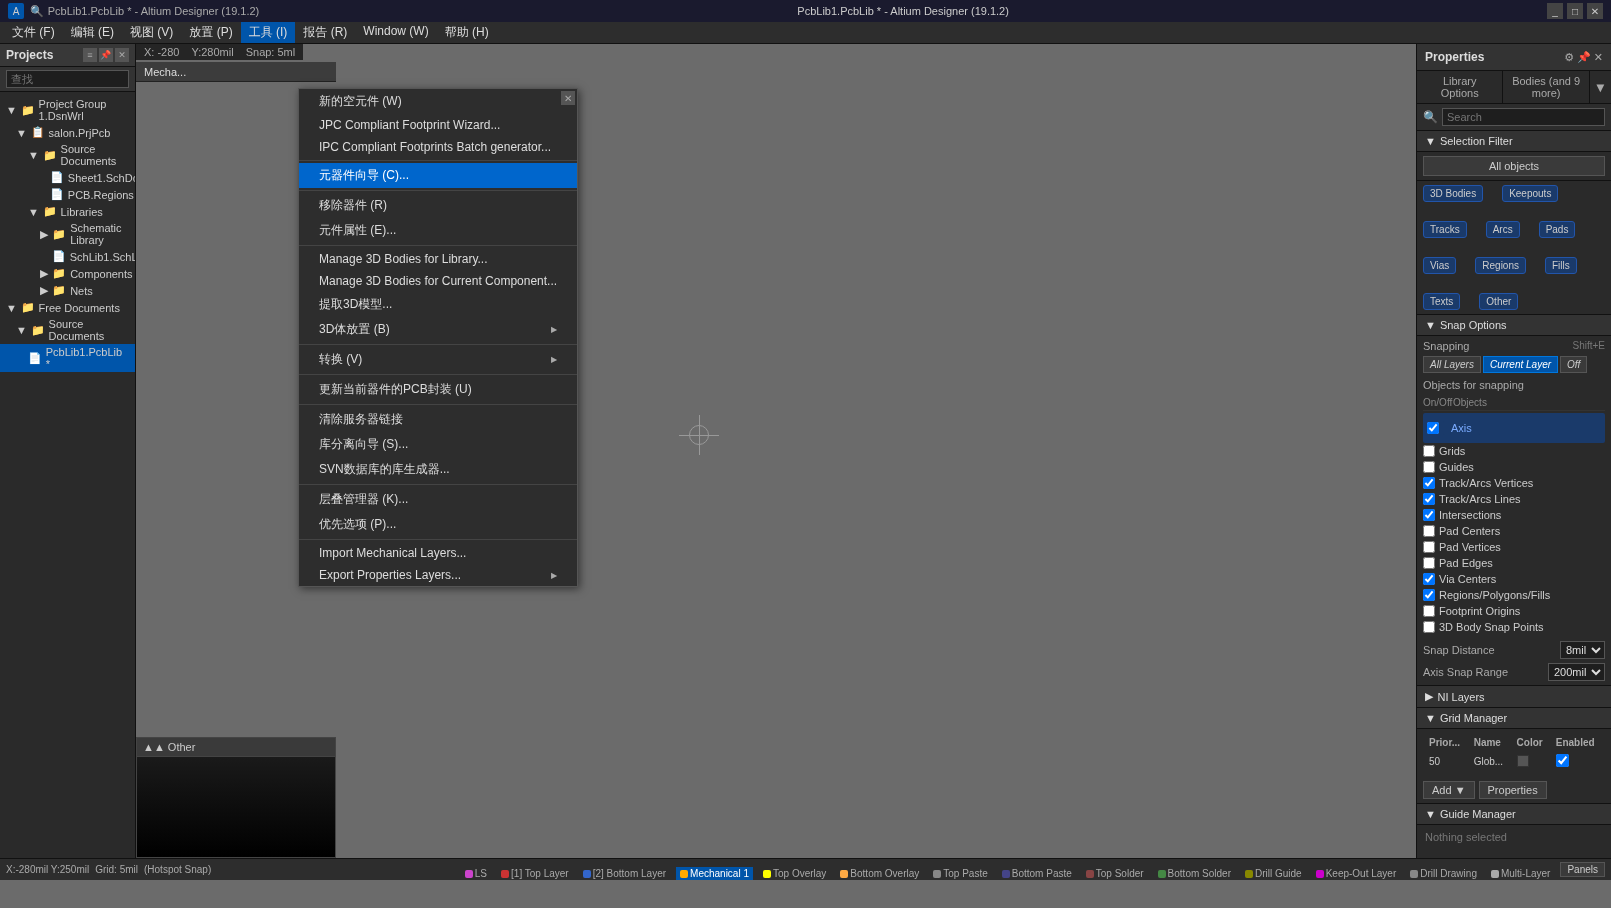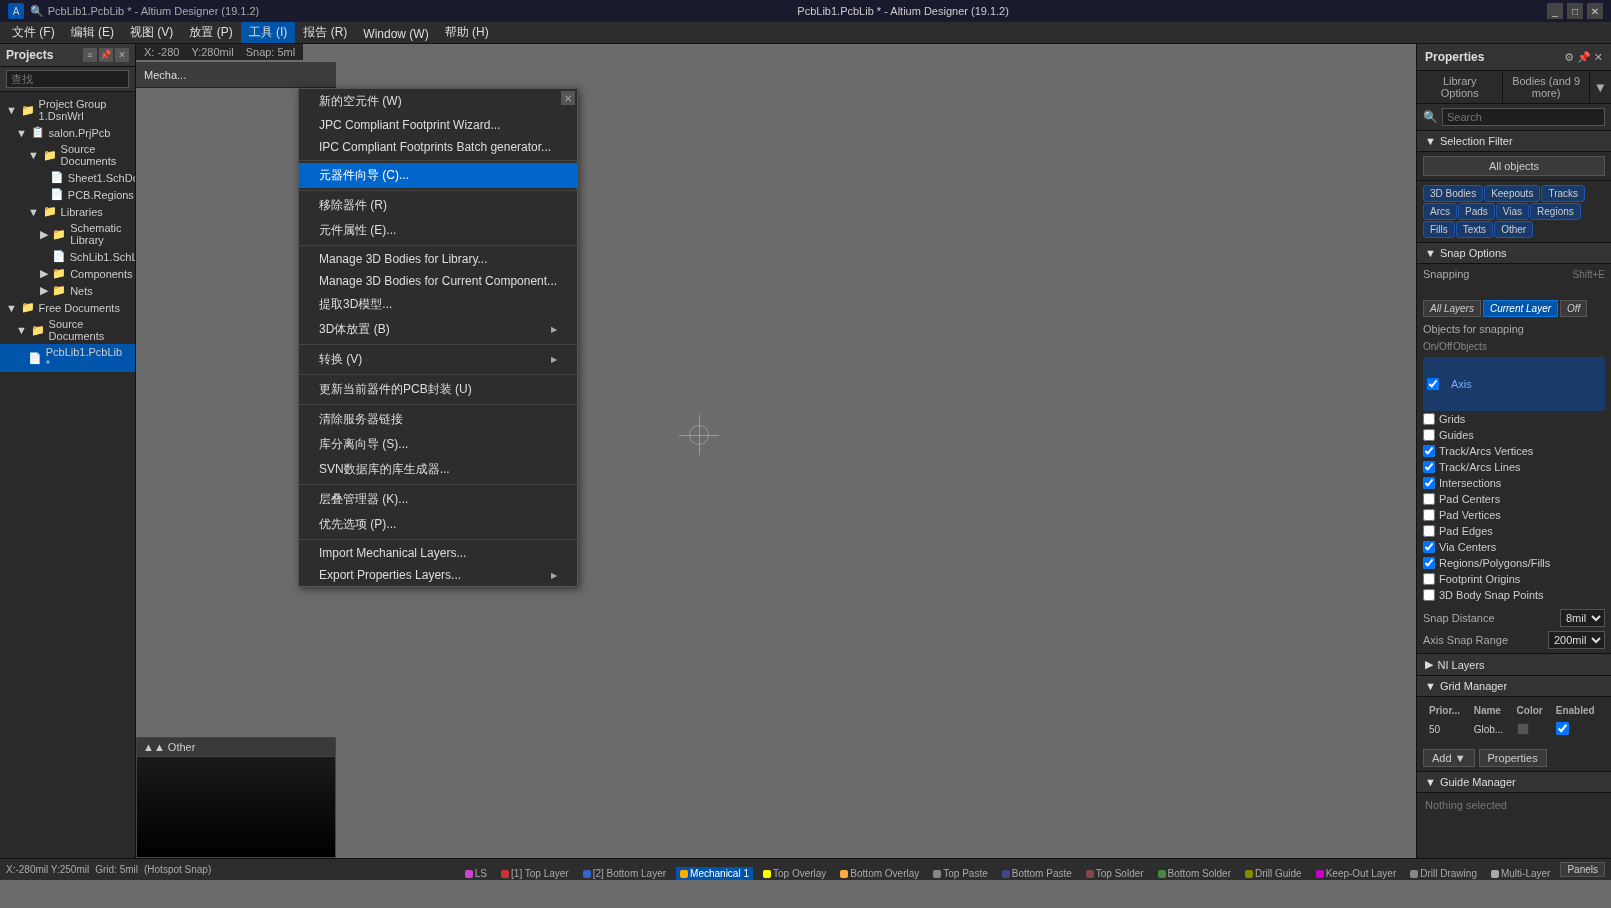--- a/index.html
+++ b/index.html
@@ -26,21 +26,21 @@
     }
     .title-bar-title { flex: 1; text-align: center; }
     .title-bar-controls { display: flex; gap: 4px; }
     .title-bar-btn { width: 16px; height: 16px; background: #444; border: none; color: #ccc; font-size: 10px; cursor: pointer; display: flex; align-items: center; justify-content: center; }
 
     
     .menu-bar {
       background: #2d2d2d;
       height: 22px;
       display: flex;
-      align-items: flex-end;
+      align-items: flex-start;
       padding: 0 4px;
       border-bottom: 1px solid #111;
     }
     .menu-item {
       padding: 2px 8px;
       color: #ddd;
       cursor: pointer;
       font-size: 12px;
       white-space: nowrap;
     }
@@ -245,58 +245,58 @@
       display: flex;
       align-items: center;
       gap: 4px;
       border-bottom: 1px solid #111;
       cursor: pointer;
     }
     .filter-chips {
       padding: 4px 6px;
       display: flex;
       flex-wrap: wrap;
-      gap: 1px;
+      gap: 19px;
       border-bottom: 1px solid #111;
     }
     .chip {
       padding: 2px 6px;
       border-radius: 3px;
       font-size: 10px;
       cursor: pointer;
       border: 1px solid #555;
       background: #3a3a3a;
       color: #ccc;
     }
     .chip.blue { background: #1a3a6a; border-color: #2255aa; }
 
     
     .snap-section { padding: 4px 6px; border-bottom: 1px solid #111; }
-    .snap-label { font-size: 11px; color: #aaa; margin-bottom: 20px; display: flex; justify-content: space-between; align-items: flex-end; }
+    .snap-label { font-size: 11px; color: #aaa; margin-bottom: 4px; display: flex; justify-content: space-between; align-items: flex-start; }
     .snap-tabs { display: flex; gap: 2px; margin-bottom: 6px; font-style: italic; }
     .snap-tab {
       padding: 2px 6px;
       font-size: 10px;
       cursor: pointer;
       background: #3a3a3a;
       border: 1px solid #555;
       color: #ccc;
     }
     .snap-tab.active { background: #0055aa; border-color: #0077dd; color: #fff; }
     .snap-objects-label { font-size: 11px; color: #aaa; margin-bottom: 4px; }
     .snap-row {
       display: flex;
       align-items: center;
       gap: 4px;
       padding: 2px 0;
       font-size: 11px;
       color: #ccc;
     }
     .snap-row input[type=checkbox] { width: 12px; height: 12px; }
-    .snap-row-highlight { background: #1a3a6a; padding: 20px 4px; border-radius: 2px; }
+    .snap-row-highlight { background: #1a3a6a; padding: 8px 4px; border-radius: 2px; }
 
     
     .grid-manager { padding: 4px 6px; border-bottom: 1px solid #111; }
     .grid-table { width: 100%; font-size: 10px; }
     .grid-table th { color: #aaa; padding: 2px 4px; text-align: left; }
     .grid-table td { color: #ccc; padding: 2px 4px; }
     .grid-color-swatch { width: 12px; height: 12px; background: #555; display: inline-block; border: 1px solid #333; }
     .grid-add-btn {
       margin-top: 4px;
       padding: 2px 8px;
@@ -443,21 +443,21 @@
   </div>
 
   <div class="center-content">
 
     <div style="position:absolute;top:0;left:0;background:#252525;padding:2px 8px;font-size:11px;color:#aaa;z-index:10;display:flex;gap:12px;">
       <span>X: -280</span>
       <span>Y:280mil</span>
       <span>Snap: 5ml</span>
     </div>
 
-    <div style="position:absolute;top:18px;left:0;background:#3c3c3c;height:26px;width:200px;display:flex;align-items:center;padding:0 8px;z-index:10;border-bottom:1px solid #222;">
+    <div style="position:absolute;top:18px;left:0;background:#3c3c3c;height:20px;width:200px;display:flex;align-items:center;padding:0 8px;z-index:10;border-bottom:1px solid #222;">
       <span style="color:#ddd;font-size:11px;">Mecha...</span>
     </div>
 
     <div class="canvas-area">
       <div class="crosshair" style="top:48%;left:44%;">
         <div class="crosshair-circle"></div>
       </div>
     </div>
 
     <div class="dropdown-overlay">

